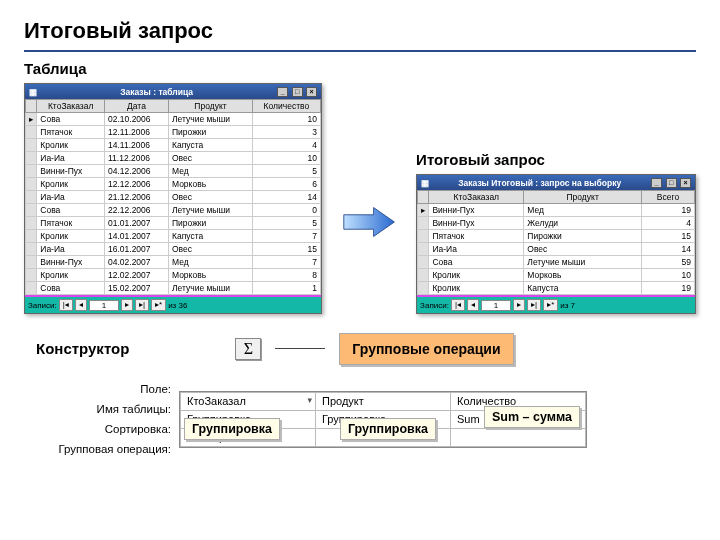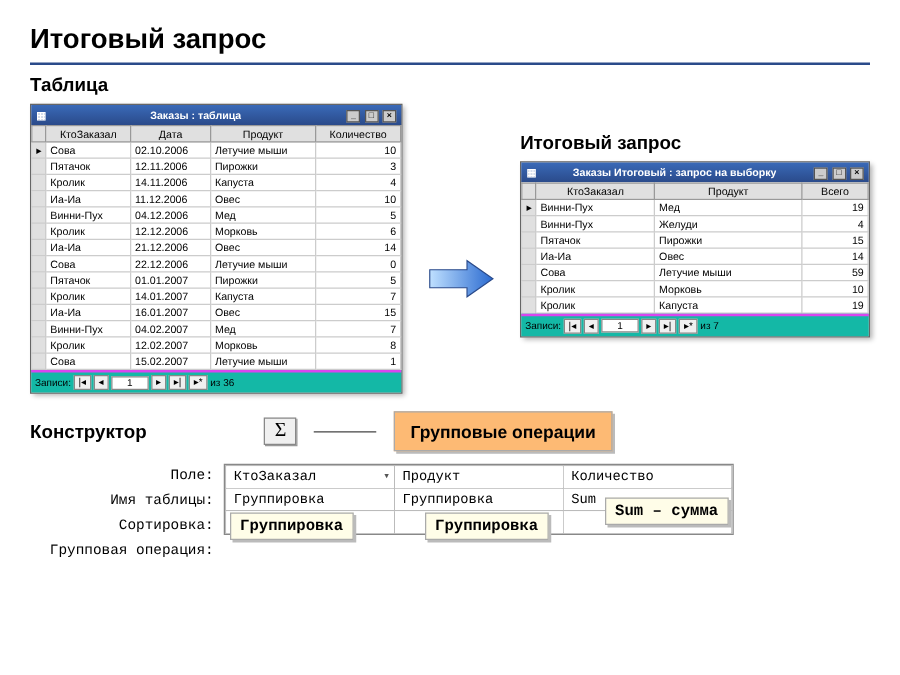--- a/index.html
+++ b/index.html
@@ -19,21 +19,21 @@
     margin: 0 0 6px 0;
   }
   .title-rule {
     border: none;
     border-top: 2px solid #2a4a8a;
     margin: 0 0 8px 0;
   }
   .two-col {
     display: flex;
     gap: 20px;
-    align-items: center;
+    align-items: flex-end;
   }
   .col-left { width: 330px; }
   .col-right { width: 310px; margin-left: auto; }
   .section-label {
     font-size: 15px;
     font-weight: bold;
     margin: 0 0 6px 0;
   }
   .app-window {
     border: 1px solid #666;
@@ -138,22 +138,21 @@
     white-space: nowrap;
   }
   .connector-h {
     flex: 0 0 50px;
     border-top: 1px solid #444;
     margin-top: 0;
   }
   .designer {
     margin-top: 10px;
     display: flex;
-    align-items: flex-start;
-    font-family: Liberation Mono, monospace;
+    align-items: center;
   }
   .designer-labels {
     width: 155px;
     font-size: 11.5px;
     text-align: right;
     padding-right: 8px;
   }
   .designer-labels div { height: 20px; line-height: 20px; }
   .designer-grid {
     border: 1px solid #888;
@@ -413,21 +412,21 @@
         <span class="btn">▸</span>
         <span class="btn">▸|</span>
         <span class="btn">▸*</span>
         <span>из 7</span>
       </div>
     </div>
   </div>
 </div>
 
 <div class="section-row2">
-  <div class="section-label" style="margin:0">Конструктор</div>
+  <div class="section-label" style="margin:12px">Конструктор</div>
   <div class="sigma-btn">Σ</div>
   <div class="connector-h"></div>
   <div class="callout">Групповые операции</div>
 </div>
 
 <div class="designer" style="position:relative;">
   <div class="designer-labels">
     <div>Поле:</div>
     <div>Имя таблицы:</div>
     <div>Сортировка:</div>

